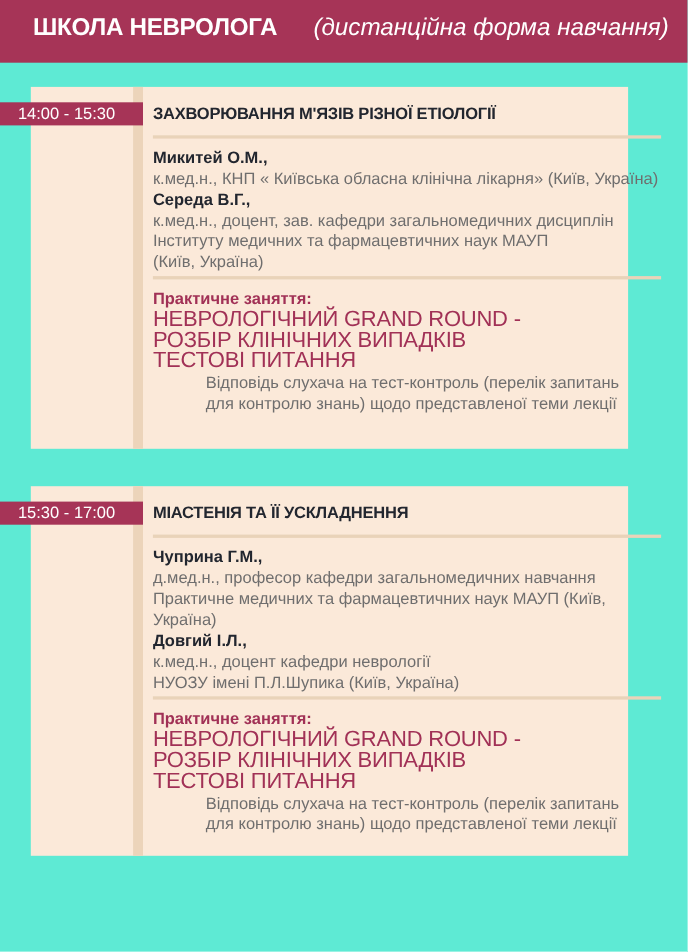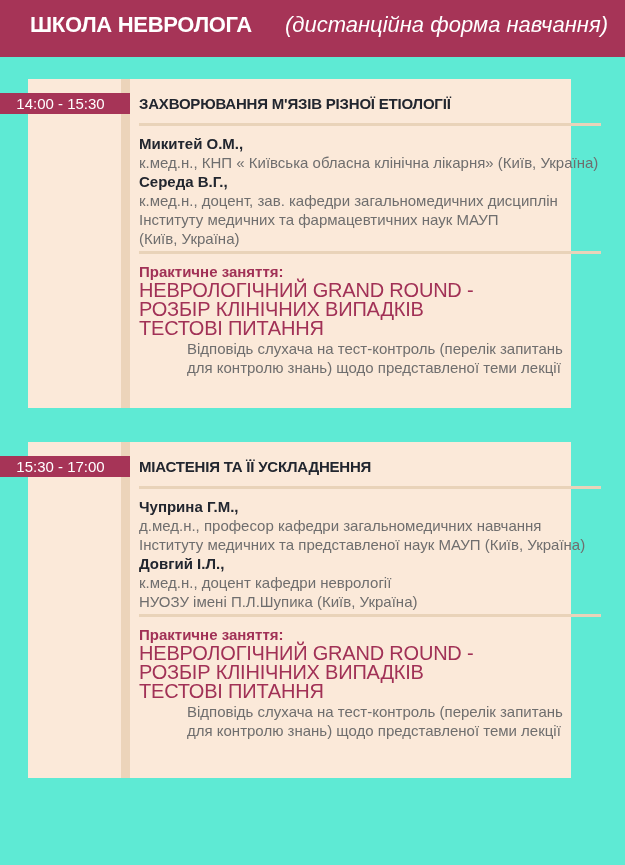--- a/index.html
+++ b/index.html
@@ -114,21 +114,21 @@
 
   <div class="session session-2">
     <div class="panel">
       <div class="stripe"></div>
       <div class="content">
         <div class="session-title">МІАСТЕНІЯ ТА ЇЇ УСКЛАДНЕННЯ</div>
         <div class="divider"></div>
         <div class="speakers">
           <div class="speaker-name">Чуприна Г.М.,</div>
           <div class="speaker-line">д.мед.н., професор кафедри загальномедичних навчання</div>
-          <div class="speaker-line">Інституту медичних та представленої наук МАУП (Київ, Україна)</div>
+          <div class="speaker-line">Практичне медичних та фармацевтичних наук МАУП (Київ, Україна)</div>
           <div class="speaker-name">Довгий І.Л.,</div>
           <div class="speaker-line">к.мед.н., доцент кафедри неврології</div>
           <div class="speaker-line">НУОЗУ імені П.Л.Шупика (Київ, Україна)</div>
         </div>
         <div class="divider tight"></div>
         <div class="practical">
           <div class="practical-label">Практичне заняття:</div>
           <div class="practical-line">НЕВРОЛОГІЧНИЙ GRAND ROUND -</div>
           <div class="practical-line">РОЗБІР КЛІНІЧНИХ ВИПАДКІВ</div>
           <div class="practical-line">ТЕСТОВІ ПИТАННЯ</div>

